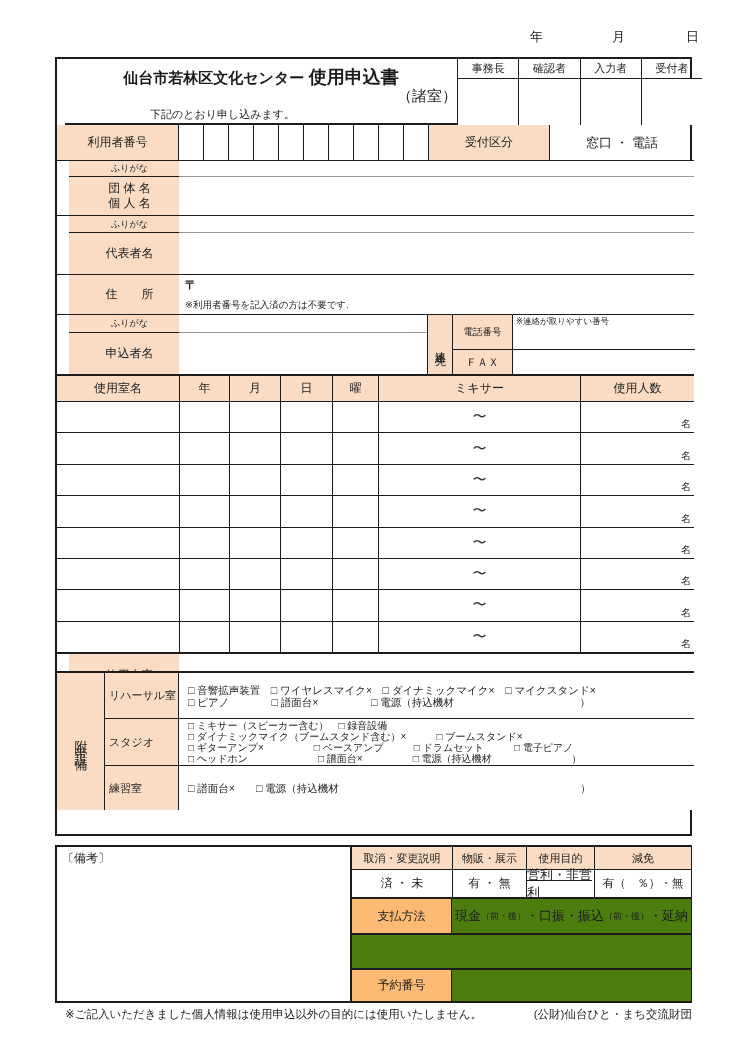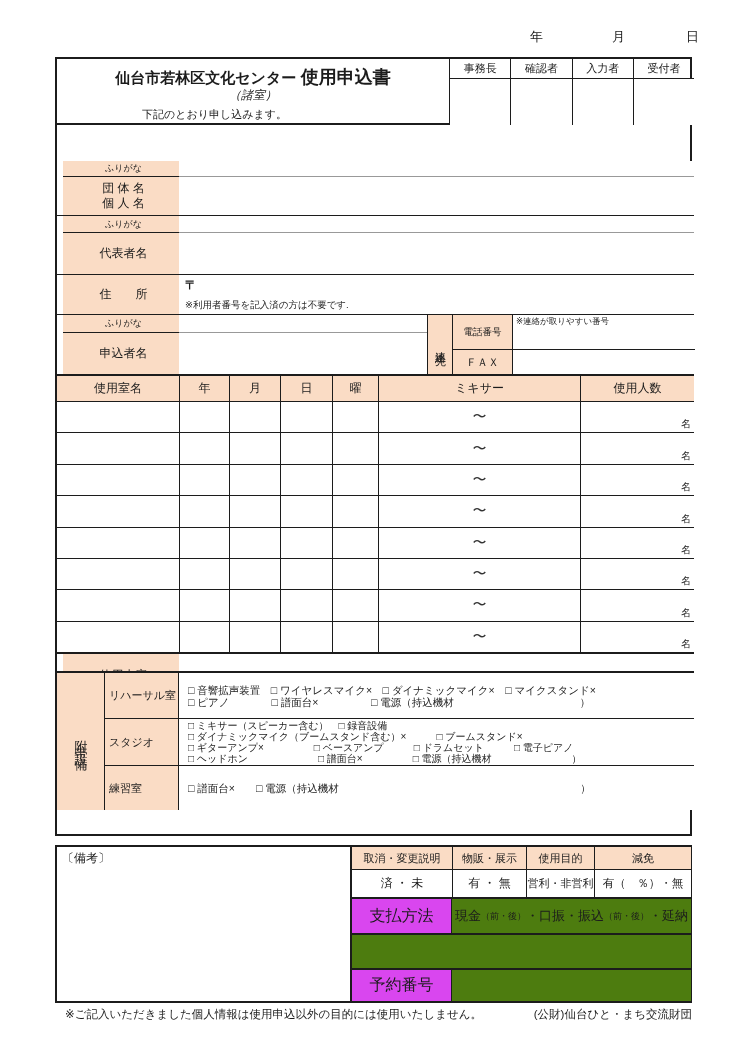--- a/index.html
+++ b/index.html
@@ -14,26 +14,26 @@
   .cen { display:flex; align-items:center; justify-content:center; text-align:center; }
   .bB { border-bottom:1px solid #1c1c1c; }
 
   
   .date-lbl { font-size:13px; top:28px; }
 
   
   .form { left:55px; top:57px; width:637px; height:779px; border:2px solid #1c1c1c; }
 
   
-  .title-row { left:0; top:0; width:637px; height:66px; border-bottom:2px solid #1c1c1c; }
+  .title-row { left:8px; top:0; width:637px; height:66px; border-bottom:2px solid #1c1c1c; }
   .title-area { left:0; top:0; width:392px; height:66px; }
   .title-line { top:6px; width:392px; text-align:center; font-weight:bold; }
   .t-name { font-size:15px; }
   .t-main { font-size:18px; }
-  .t-sub { top:28px; width:392px; text-align:center; font-size:12px;font-style:italic; }
+  .t-sub { top:28px; width:392px; text-align:right; font-size:15px; }
   .t-decl { top:48px; left:85px; font-size:11px; }
   .apv { left:392px; top:0; width:245px; height:66px; display:flex; border-left:1px solid #1c1c1c; }
   .apv-col { flex:1; display:flex; flex-direction:column; }
   .apv-col + .apv-col { border-left:1px solid #1c1c1c; }
   .apv-h { height:20px; border-bottom:1px solid #1c1c1c; font-size:11px; display:flex; align-items:center; justify-content:center; }
   .apv-b { flex:1; background:#fff; }
 
   
   .unum-row { left:0; top:66px; width:637px; height:36px; border-bottom:1px solid #1c1c1c; }
   .lblcol { left:0; top:0; width:122px; height:100%; border-right:1px solid #1c1c1c; font-size:12px; }
@@ -49,21 +49,21 @@
   .row-line { border-bottom:1px solid #1c1c1c; }
 
   .f1 { top:102px; height:16px; }
   .org { top:118px; height:39px; }
   .f2 { top:157px; height:17px; }
   .rep { top:174px; height:42px; }
   .addr { top:216px; height:40px; }
   .f3 { top:256px; height:18px; }
   .apl { top:274px; height:41px; }
   .nrow { left:0; width:637px; }
-  .nlbl { left:6px; top:0; width:122px; height:100%; border-right:1px solid #1c1c1c; }
+  .nlbl { left:12px; top:0; width:122px; height:100%; border-right:1px solid #1c1c1c; }
   .nval { left:122px; top:0; height:100%; background:#fff; }
   .w-full { width:515px; }
   .w-half { width:248px; }
   .org-lbl { flex-direction:column; font-size:12px; line-height:15px; }
 
   .postal { left:128px; top:218px; font-size:12px; font-weight:bold; }
   .addr-note { left:128px; top:240px; font-size:9.5px; }
 
   
   .contact { left:370px; top:256px; width:267px; height:59px; border-left:1px solid #1c1c1c; }
@@ -108,27 +108,27 @@
   .bottom { left:55px; top:845px; width:637px; height:158px; border:2px solid #1c1c1c; }
   .remarks-lbl { left:5px; top:3px; font-size:12px; }
   .btable { left:293px; top:0; width:341px; height:154px; border-left:2px solid #1c1c1c; }
   .bt-head { left:0; top:0; width:100%; height:23px; display:flex; border-bottom:1px solid #1c1c1c; }
   .bt-head > div { background:#fadcc5; font-size:11px; display:flex; align-items:center; justify-content:center; }
   .bt-vals { left:0; top:23px; width:100%; height:29px; display:flex; border-bottom:2px solid #1c1c1c; background:#fff; }
   .bt-vals > div { display:flex; align-items:center; justify-content:center; }
   .bt-head > div + div, .bt-vals > div + div { border-left:1px solid #1c1c1c; }
   .bc1 { width:100px; } .bc2 { width:74px; } .bc3 { width:68px; } .bc4 { flex:1; }
   .bt-vals .bc1, .bt-vals .bc2 { font-size:12px; }
-  .bt-vals .bc3 { font-size:11px; }
+  .bt-vals .bc3 { font-size:13px;text-decoration:underline; }
   .bt-vals .bc4 { font-size:11.5px; }
   .brow { left:0; width:100%; display:flex; }
   .b-pay { top:52px; height:36px; border-bottom:2px solid #1c1c1c; }
   .b-ass { top:88px; height:35px; border-bottom:2px solid #1c1c1c; }
   .b-res { top:123px; height:31px; }
-  .brow .b-lbl { width:100px; border-right:1px solid #1c1c1c; background:#d946ef; font-size:16px; display:flex; align-items:center; justify-content:center; }
+  .brow .b-lbl { width:100px; border-right:1px solid #1c1c1c; background:#fdba74; font-size:12px; display:flex; align-items:center; justify-content:center; }
   .brow .b-val { flex:1; background:#4d7c0f; display:flex; align-items:center; justify-content:center; }
   .pay-n { font-size:13px; }
   .pay-s { font-size:9px; }
 
   
   .footer { left:55px; top:1007px; width:637px; display:flex; justify-content:space-between; font-size:11.5px; }
   .footer .f-left { padding-left:10px; }
 </style>
 </head>
 <body>
@@ -161,20 +161,37 @@
         <div class="apv-h">入力者</div>
         <div class="apv-b"></div>
       </div>
         <div class="apv-col">
         <div class="apv-h">受付者</div>
         <div class="apv-b"></div>
       </div>
       </div>
   </div>
 
+  <div class="abs unum-row">
+    <div class="abs lblcol pink cen">利用者番号</div>
+    <div class="abs numboxes">
+        <span class="numbox"></span>
+        <span class="numbox"></span>
+        <span class="numbox"></span>
+        <span class="numbox"></span>
+        <span class="numbox"></span>
+        <span class="numbox"></span>
+        <span class="numbox"></span>
+        <span class="numbox"></span>
+        <span class="numbox"></span>
+        <span class="numbox"></span>
+      </div>
+    <div class="abs rdiv pink cen">受付区分</div>
+    <div class="abs rval cen">窓口 ・ 電話</div>
+  </div>
 
   <div class="abs nrow f1">
     <div class="abs nlbl pink cen furi-lbl bB">ふりがな</div>
     <div class="abs nval w-full furi-val"></div>
   </div>
 
   <div class="abs nrow org row-line">
     <div class="abs nlbl pink cen org-lbl">
       <span>団 体 名</span>
       <span>個 人 名</span>

